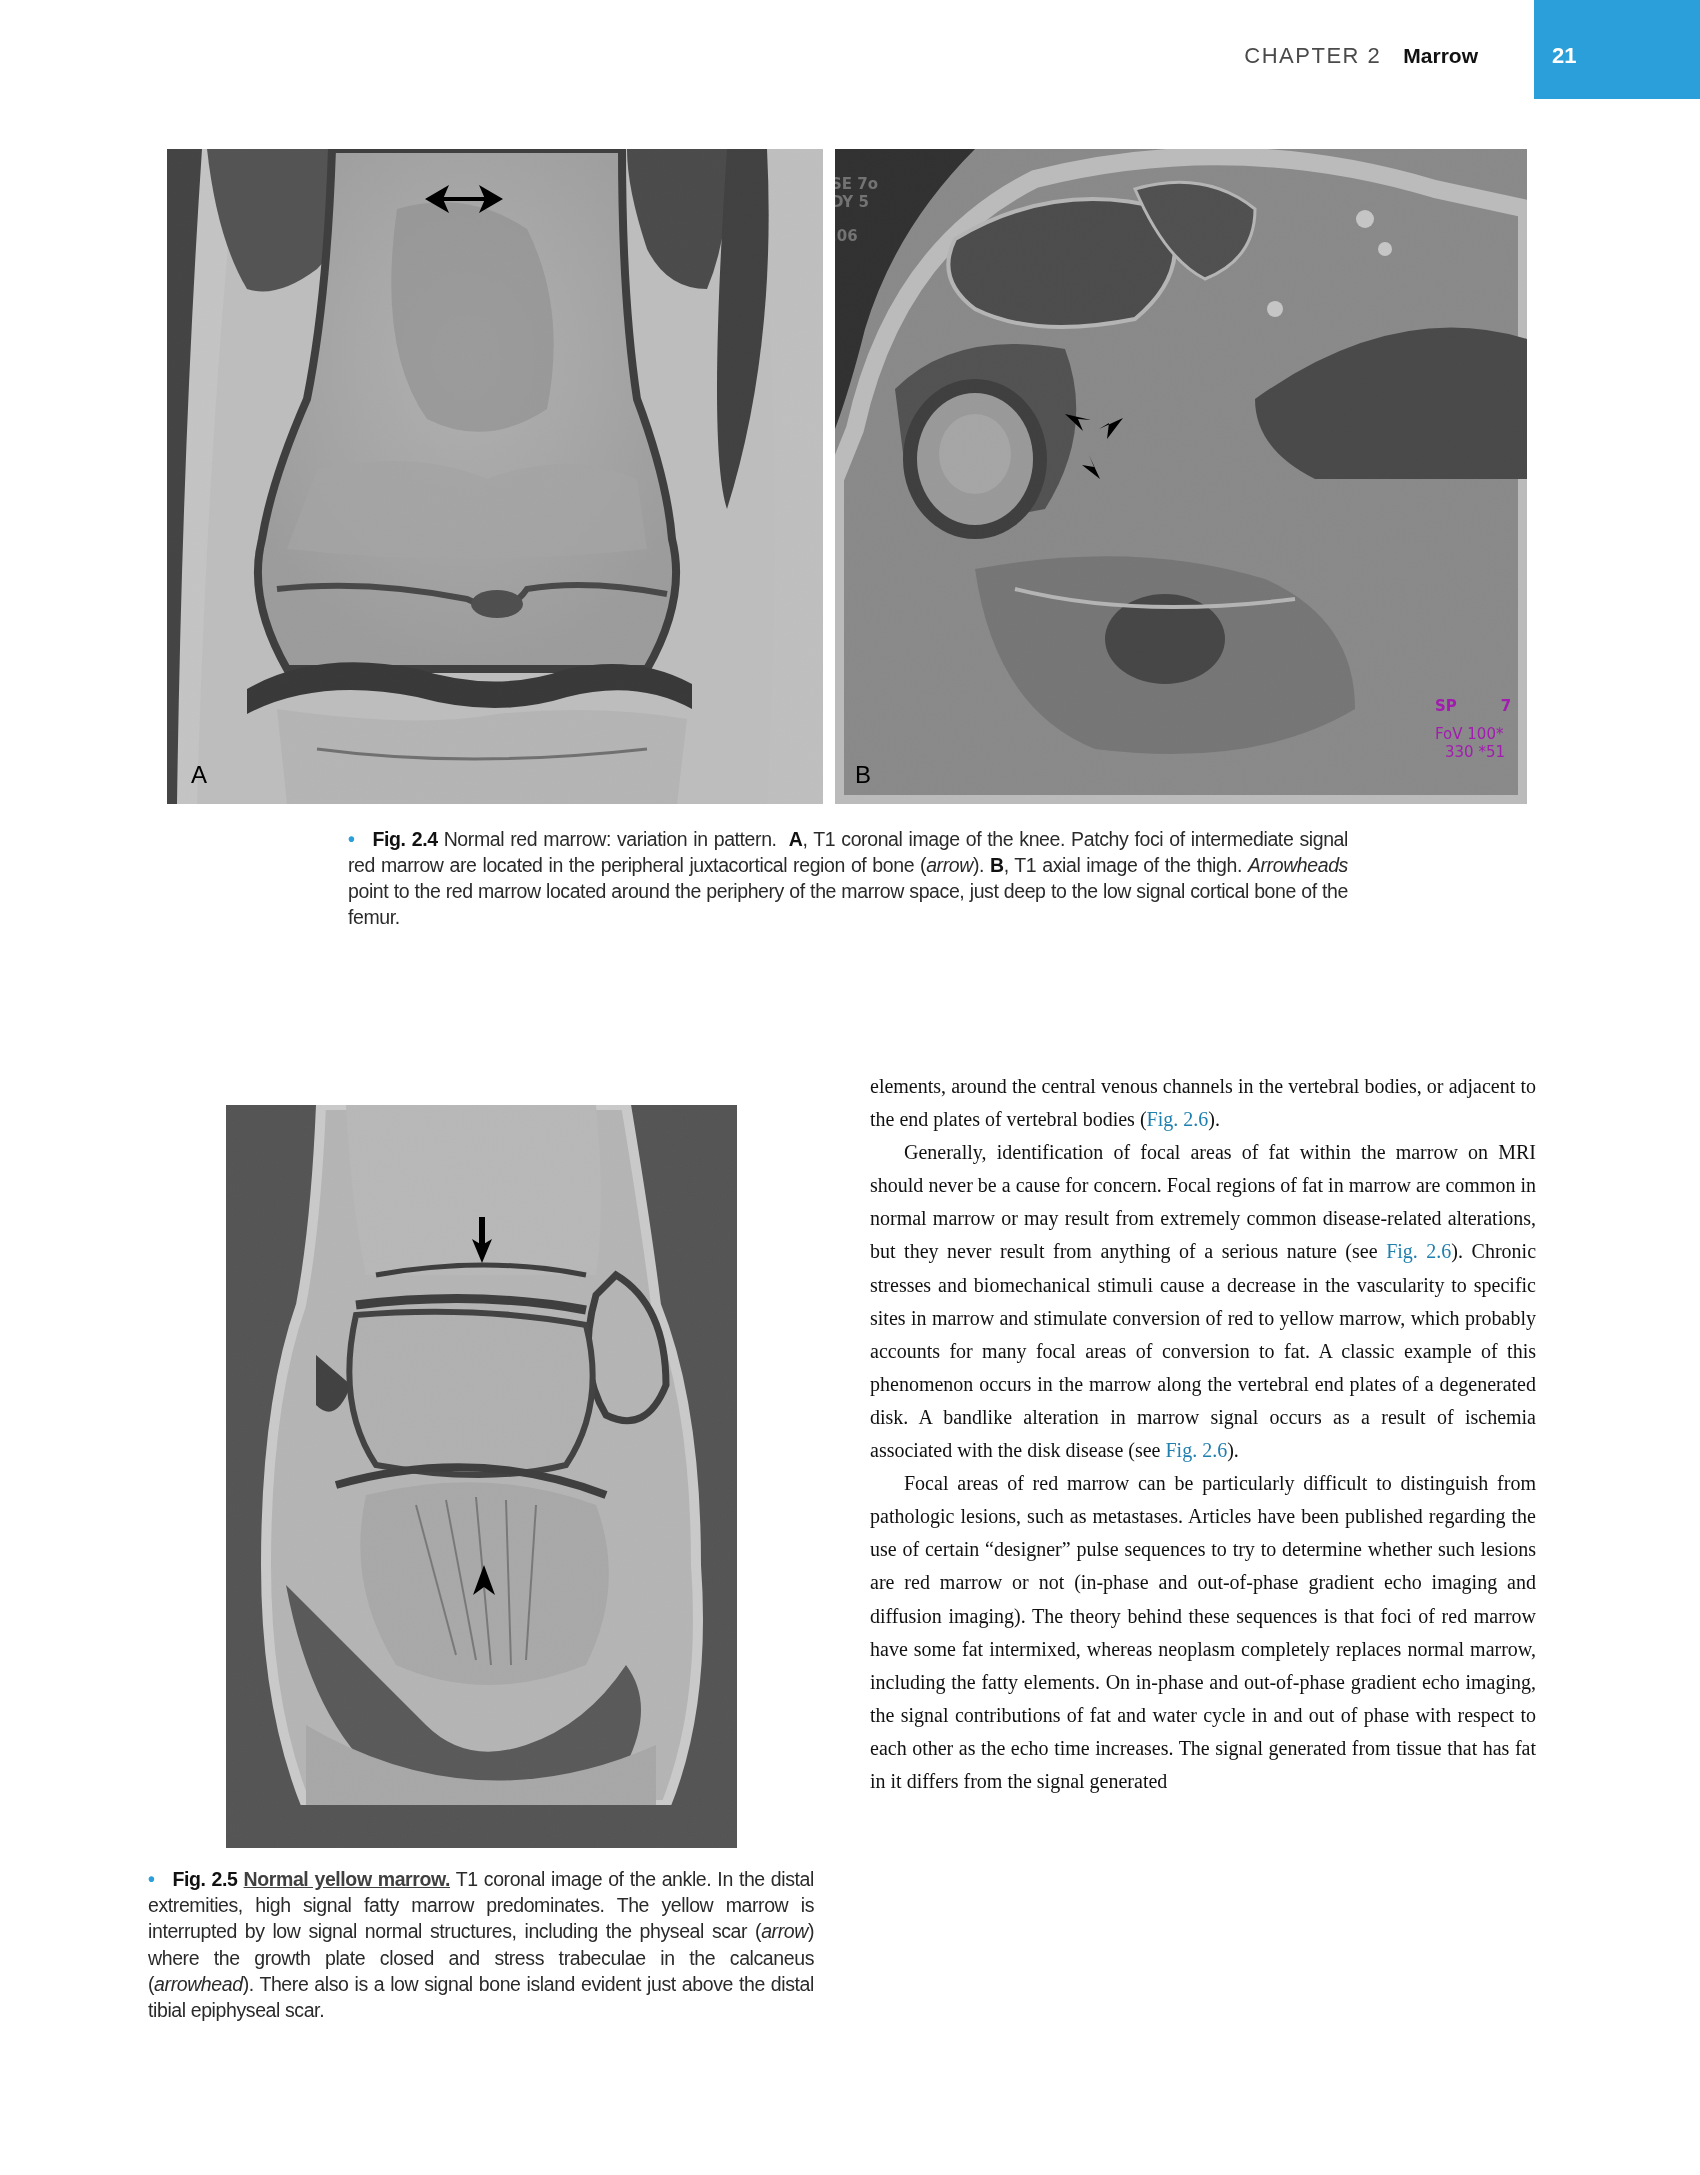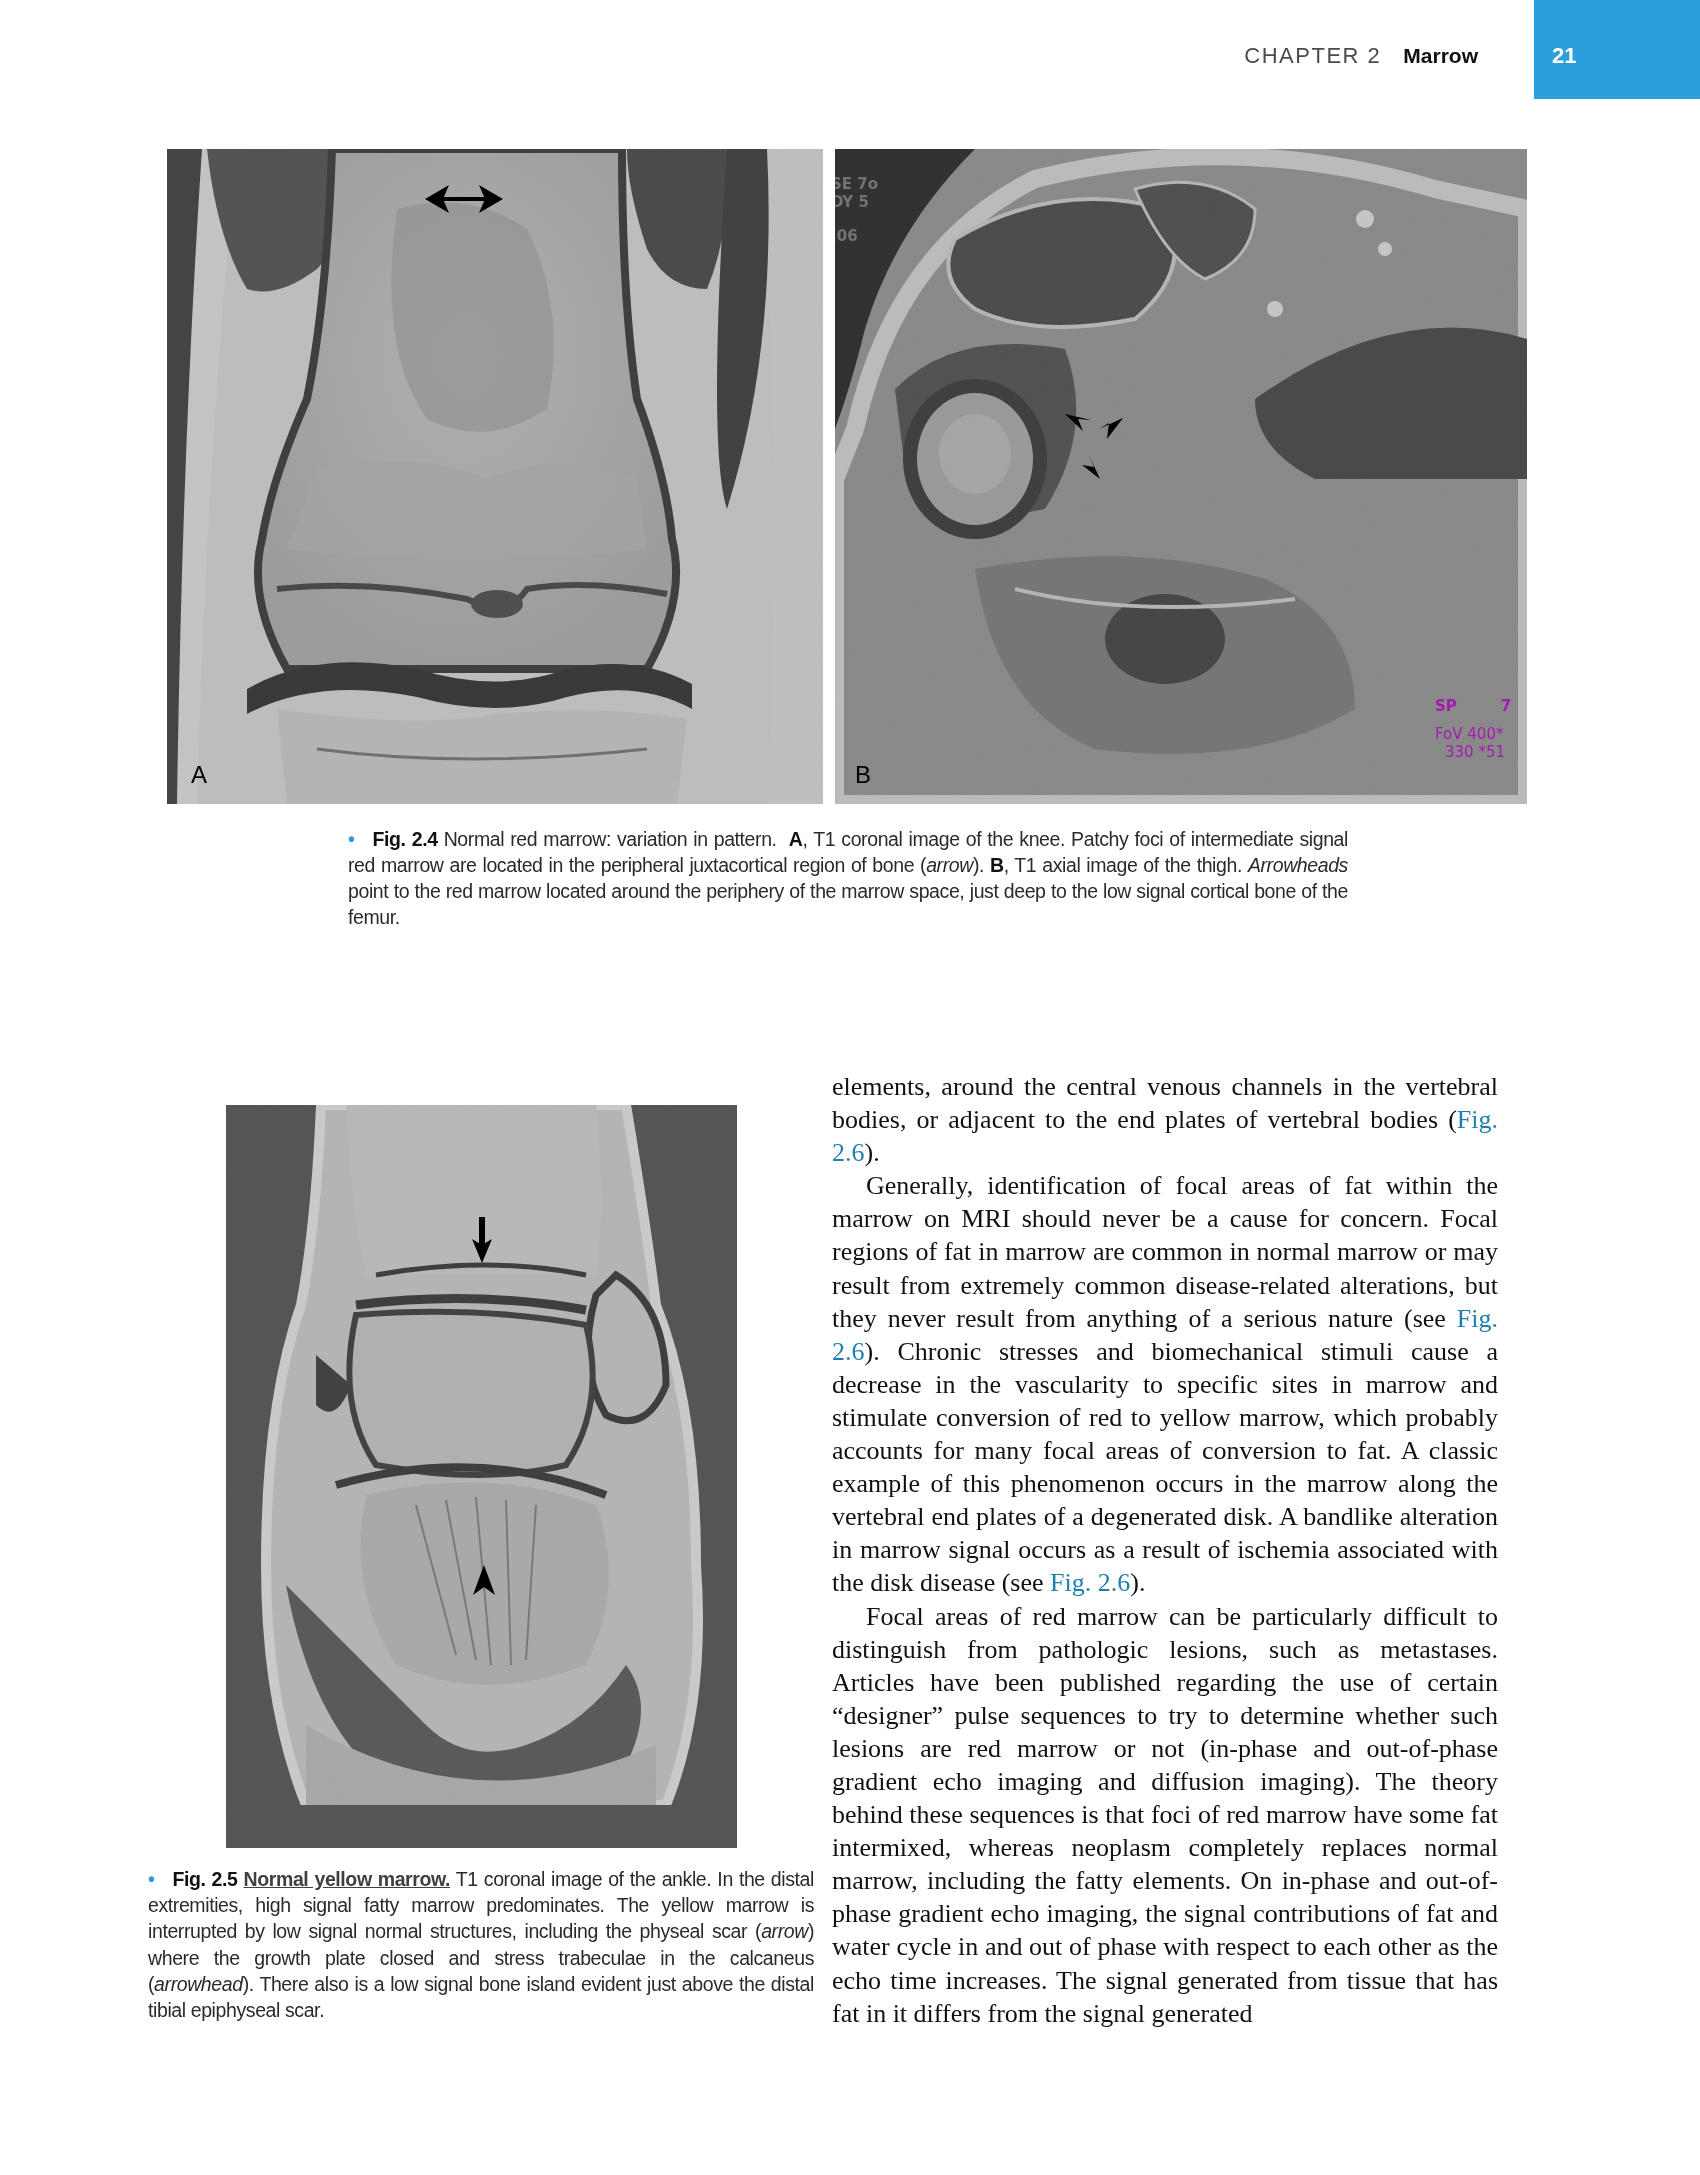--- a/index.html
+++ b/index.html
@@ -33,22 +33,22 @@
       position: absolute; font-family: "Liberation Sans", sans-serif; font-size: 19.5px; line-height: 26px;
       color: #2a2a2a; letter-spacing: -0.4px;
     }
     .caption .bullet { color: #2b9fd9; font-weight: bold; }
     .caption .figno { font-weight: bold; color: #111; margin-left: 12px; }
     .caption .ttl { font-weight: bold; color: #404040; text-decoration: underline; }
     .caption .b { font-weight: bold; color: #111; }
     .caption .i { font-style: italic; }
     .caption.justify { text-align: justify; text-align-last: left; }
     .body-col {
-      position: absolute; left: 832px; top: 1070px; width: 666px;
-      font-family: "Liberation Serif", serif; font-size: 26px; line-height: 33.1px; color: #111;
+      position: absolute; left: 870px; top: 1070px; width: 666px;
+      font-family: "Liberation Serif", serif; font-size: 20px; line-height: 33.1px; color: #111;
       text-align: justify;
     }
     .body-col p { margin: 0; }
     .body-col p.indent { text-indent: 34px; }
     .xref { color: #1f7fae; }
   </style>
 </head>
 <body>
 
 <div class="running-head">
@@ -151,21 +151,21 @@
       <path d="M265 330 L254 306 L259 318 L247 316 Z"></path>
     </g>
   </svg>
   <div class="overlay-text" style="left:-4px; top:26px; color:#737373;">
     <div>SE 7o</div>
     <div>DY 5</div>
     <div style="margin-top:16px;">.06</div>
   </div>
   <div class="overlay-text" style="left:600px; top:548px; color:#a21caf; font-weight:normal; font-size:15px;">
     <div><span style="font-weight:bold;">SP</span><span style="margin-left:44px; font-weight:bold;">7</span></div>
-    <div style="margin-top:10px;">FoV 400*</div>
+    <div style="margin-top:10px;">FoV 100*</div>
     <div style="padding-left:10px;">330 *51</div>
   </div>
   <span class="panel-letter" style="left:20px; top:612px;">B</span>
 </div>
 
 <div class="caption justify" style="left:348px; top:826px; width:1000px;">
   <span class="bullet">•</span>
   <span class="figno">Fig. 2.4</span>&nbsp;<span>Normal red marrow: variation in pattern.</span>&nbsp;
   <span class="b">A</span><span>, T1 coronal image of the knee. Patchy foci of intermediate signal red marrow are located in the peripheral juxtacortical region of bone (</span><span class="i">arrow</span><span>). </span><span class="b">B</span><span>, T1 axial image of the thigh. </span><span class="i">Arrowheads</span><span> point to the red marrow located around the periphery of the marrow space, just deep to the low signal cortical bone of the femur.</span>
 </div>

